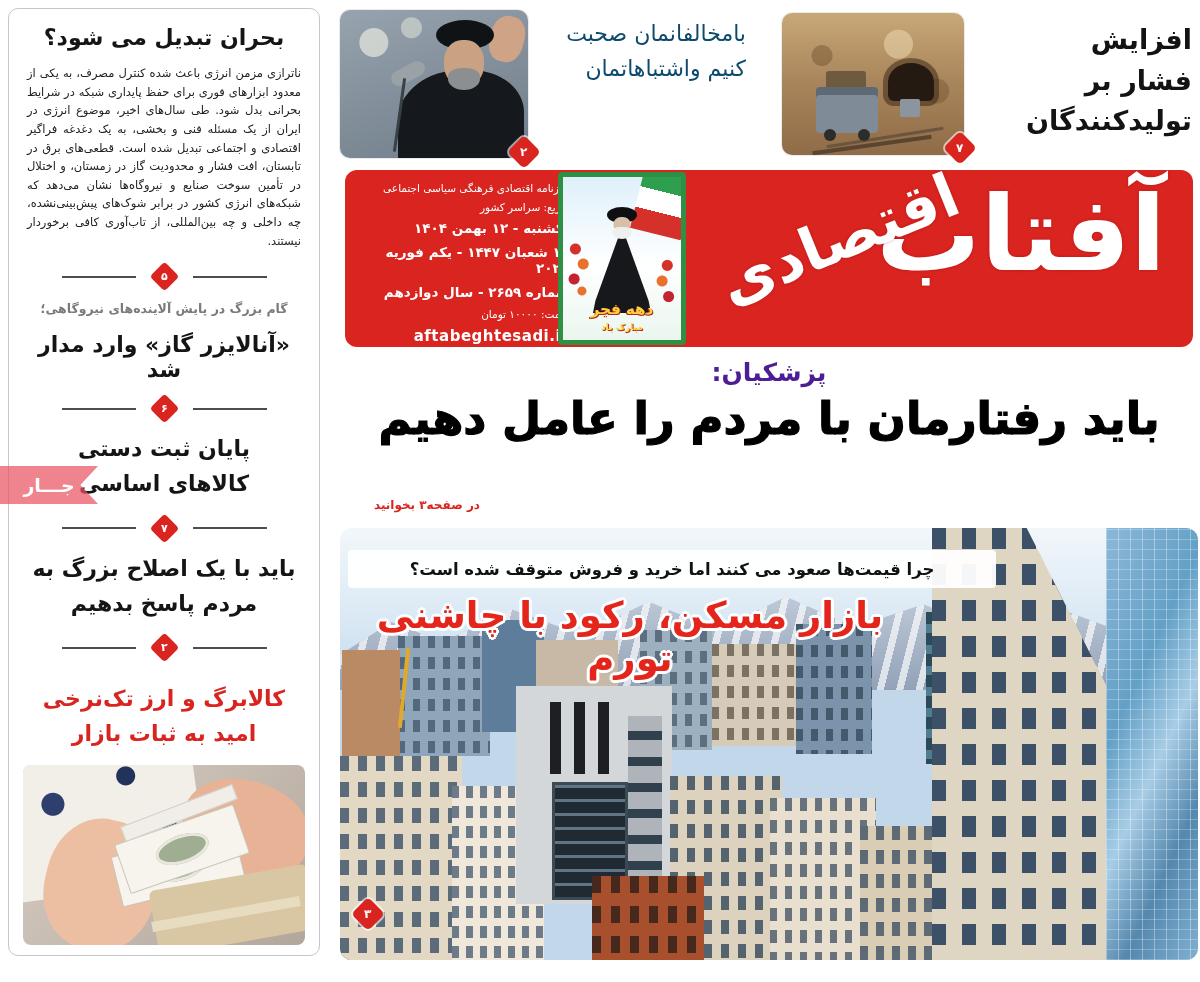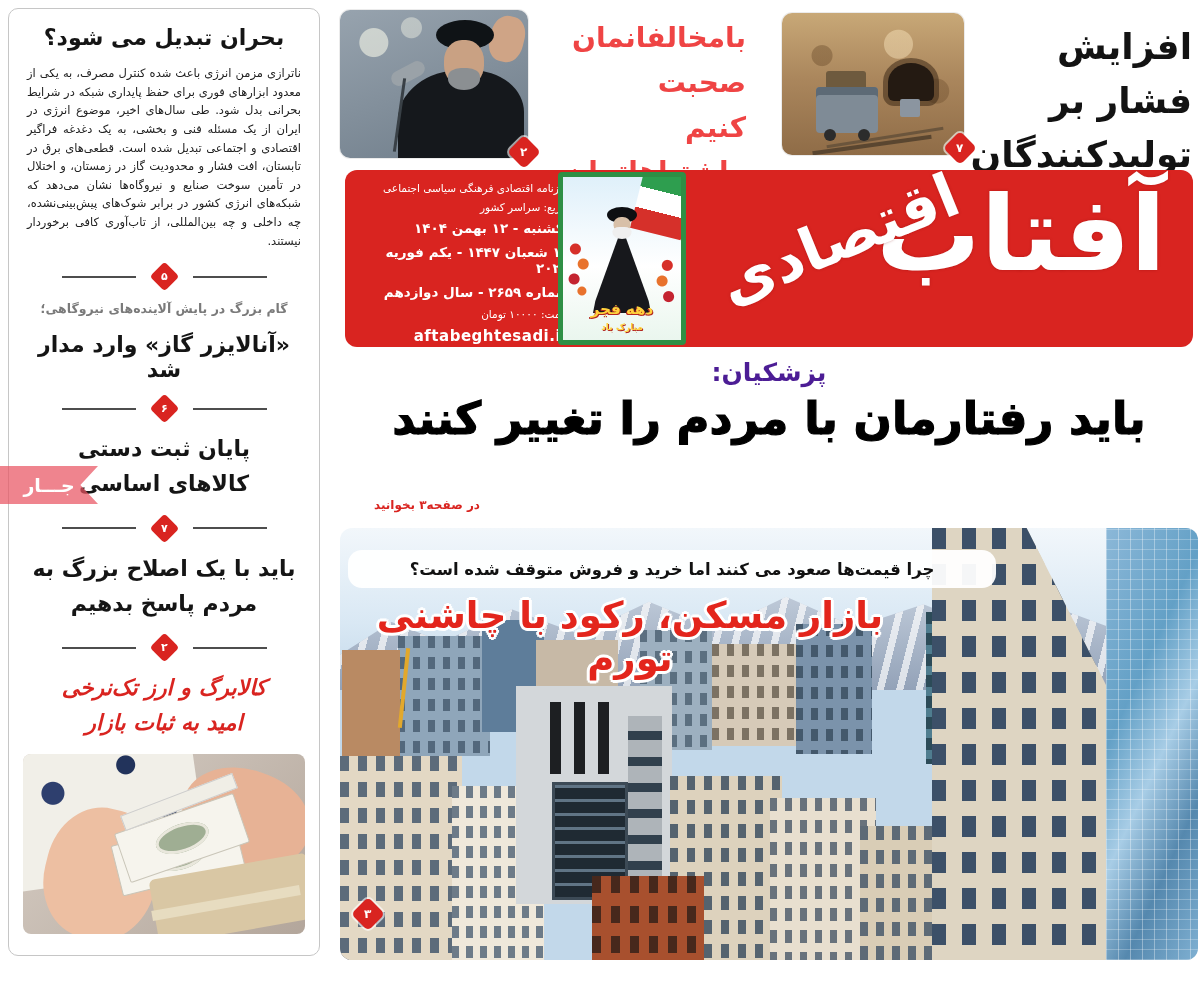--- a/index.html
+++ b/index.html
@@ -26,42 +26,42 @@
   .leftcol .kicker { margin-top:14px; text-align:center; font-size:12.5px; color:#7a7a7a; font-weight:bold; }
   .leftcol .h2 { font-size:22px; margin-top:16px; }
   .leftcol .sep { margin:16px 0 12px; }
   .money { position:relative; margin:14px auto 10px; width:282px; height:180px; border-radius:8px; overflow:hidden; background:linear-gradient(135deg,#d8cfc6,#b3a69b); }
 
   
   .jar { left:0; top:466px; width:98px; height:38px; background:rgba(233,85,98,.72); clip-path:polygon(0 0,100% 0,82% 50%,100% 100%,0 100%); color:#fff; font-size:19px; font-weight:bold; display:flex; align-items:center; justify-content:center; z-index:30; }
 
   
   .photo-box { border-radius:10px; overflow:hidden; box-shadow:0 0 0 1px rgba(0,0,0,.08); }
-  .tc-head { left:532px; top:16px; width:214px; text-align:right; font-size:28px; font-weight:bold; line-height:1.6; color:#ef4444; }
-  .tr-head { left:974px; top:20px; width:218px; text-align:right; font-size:36px; font-weight:bold; line-height:1.5; color:#131313; }
+  .tc-head { left:532px; top:16px; width:214px; text-align:right; font-size:22px; font-weight:normal; line-height:1.6; color:#0c4a6e; }
+  .tr-head { left:974px; top:20px; width:218px; text-align:right; font-size:27px; font-weight:bold; line-height:1.5; color:#131313; }
 
   
   .masthead { left:345px; top:170px; width:848px; height:177px; background:#d92420; border-radius:12px; overflow:hidden; }
   .mh-info { position:absolute; left:12px; top:12px; width:212px; text-align:right; color:#fff; direction:rtl; }
   .mh-info .s { font-size:10.5px; margin-bottom:7px; }
   .mh-info .b { font-size:13.5px; font-weight:bold; margin-bottom:8px; }
   .mh-info .site { direction:ltr; text-align:right; font-size:15px; font-weight:bold; letter-spacing:.5px; margin-top:2px; }
   .poster { position:absolute; left:213px; top:2px; width:128px; height:173px; border:5px solid #2f8f45; border-radius:4px; background:linear-gradient(180deg,#dff0fa,#ffffff 55%,#eaf6ee); overflow:hidden; }
   .logo { position:absolute; left:352px; top:0; right:8px; bottom:0; overflow:hidden; }
   .logo .main { position:absolute; right:19px; top:-8px; font-size:104px; font-weight:bold; color:#fff; line-height:1.4; text-shadow:0 0 3px rgba(120,0,0,.35); }
   .logo .sub { position:absolute; left:16px; top:34px; font-size:60px; font-weight:bold; color:#fff; transform:rotate(-22deg); text-shadow:0 0 3px rgba(120,0,0,.35); }
 
   
   .lead-kicker { left:340px; top:358px; width:858px; text-align:center; font-size:25px; font-weight:bold; color:#4c1d95; }
   .lead-headline { left:340px; top:392px; width:858px; text-align:center; font-size:45px; font-weight:bold; color:#000; white-space:nowrap; -webkit-text-stroke:1.2px #000; }
   .readmore { left:350px; top:498px; width:130px; font-size:12px; color:#d92420; font-weight:bold; text-align:right; }
 
   
   .bigphoto { left:340px; top:528px; width:858px; height:432px; border-radius:12px; overflow:hidden; background:linear-gradient(180deg,#f2f7fb 0%,#d9e8f4 22%,#c2d8ea 38%); }
-  .strap { position:absolute; left:8px; top:22px; width:648px; height:38px; background:rgba(255,255,255,.95); border-radius:14px; display:flex; align-items:center; justify-content:center; font-size:16.5px; font-weight:bold; color:#111; }
+  .strap { position:absolute; left:8px; top:22px; width:648px; height:38px; background:rgba(255,255,255,.95); border-radius:4px; display:flex; align-items:center; justify-content:center; font-size:16.5px; font-weight:bold; color:#111; }
   .ph-headline { position:absolute; left:10px; top:66px; width:560px; text-align:center; font-size:37px; font-weight:bold; color:#e3251c;
     text-shadow:-2px -2px 0 #fff, 2px -2px 0 #fff, -2px 2px 0 #fff, 2px 2px 0 #fff, 0 -3px 0 #fff, 0 3px 0 #fff, -3px 0 0 #fff, 3px 0 0 #fff; }
   .bldg { position:absolute; background-color:var(--bc,#ddd); }
   .bwin { background-image:linear-gradient(0deg,var(--bc) 0 42%,transparent 42%),linear-gradient(90deg,var(--wc,#45586c) 0 48%,transparent 48%); background-size:var(--bs,15px 21px); }
   .mtn { position:absolute; left:0; top:36px; width:100%; height:126px;
     background:linear-gradient(180deg,#cdd7e3,#93a2b8);
     clip-path:polygon(0 72%,6% 46%,12% 62%,20% 36%,28% 56%,36% 30%,44% 52%,52% 26%,60% 50%,68% 32%,76% 54%,84% 36%,92% 56%,100% 40%,100% 100%,0 100%); }
   .mtn-snow { position:absolute; inset:0; background:repeating-linear-gradient(104deg, rgba(255,255,255,.85) 0 7px, transparent 7px 19px); opacity:.8; }
 
   
@@ -119,21 +119,21 @@
     </div>
 
     <div class="sep">
       <div class="line"></div>
       <div class="dm">
           <span>۲</span>
         </div>
       <div class="line"></div>
     </div>
 
-    <div class="hl h2" style="margin-top:12px; line-height:1.6; color:#d92420;font-style:italic;">
+    <div class="hl h2" style="margin-top:23px; line-height:1.6; color:#d92420;">
       <div>کالابرگ و ارز تک‌نرخی</div>
       <div>امید به ثبات بازار</div>
     </div>
 
     <div class="money">
       <div class="blouse"></div>
       <div class="abs" style="right:-6px;top:16px;width:130px;height:96px;background:#e7b295;border-radius:48%;transform:rotate(18deg);"></div>
       <div class="abs" style="left:22px;bottom:-6px;width:112px;height:132px;background:#edbfa2;border-radius:46%;transform:rotate(14deg);"></div>
       <div class="bill" style="left:92px;top:76px;width:126px;height:52px;transform:rotate(-14deg);">
           <div class="oval"></div>
@@ -213,21 +213,21 @@
       <div class="abs fa" style="left:0;right:0;bottom:8px;text-align:center;font-size:9px;font-weight:bold;color:#ffd23d;text-shadow:1px 1px 0 #b3261e;">مبارک باد</div>
     </div>
 
     <div class="logo fa">
       <div class="main">آفتاب</div>
       <div class="sub">اقتصادی</div>
     </div>
   </div>
 
   <div class="abs fa lead-kicker">پزشکیان:</div>
-  <div class="abs fa lead-headline">باید رفتارمان با مردم را تغییر کنند</div>
+  <div class="abs fa lead-headline">باید رفتارمان با مردم را عامل دهیم</div>
   <div class="abs fa readmore">در صفحه۳ بخوانید</div>
 
   <div class="abs bigphoto">
 
     <div class="mtn">
         <div class="mtn-snow"></div>
       </div>
 
     <div class="bldg bwin" style="--bc:#8fa6ba;--wc:#53687c;left:58px;top:108px;width:92px;height:120px;"></div>
     <div class="bldg bwin" style="--bc:#5e7d9a;--wc:#2f4球a;left:142px;top:92px;width:62px;height:112px;"></div>

